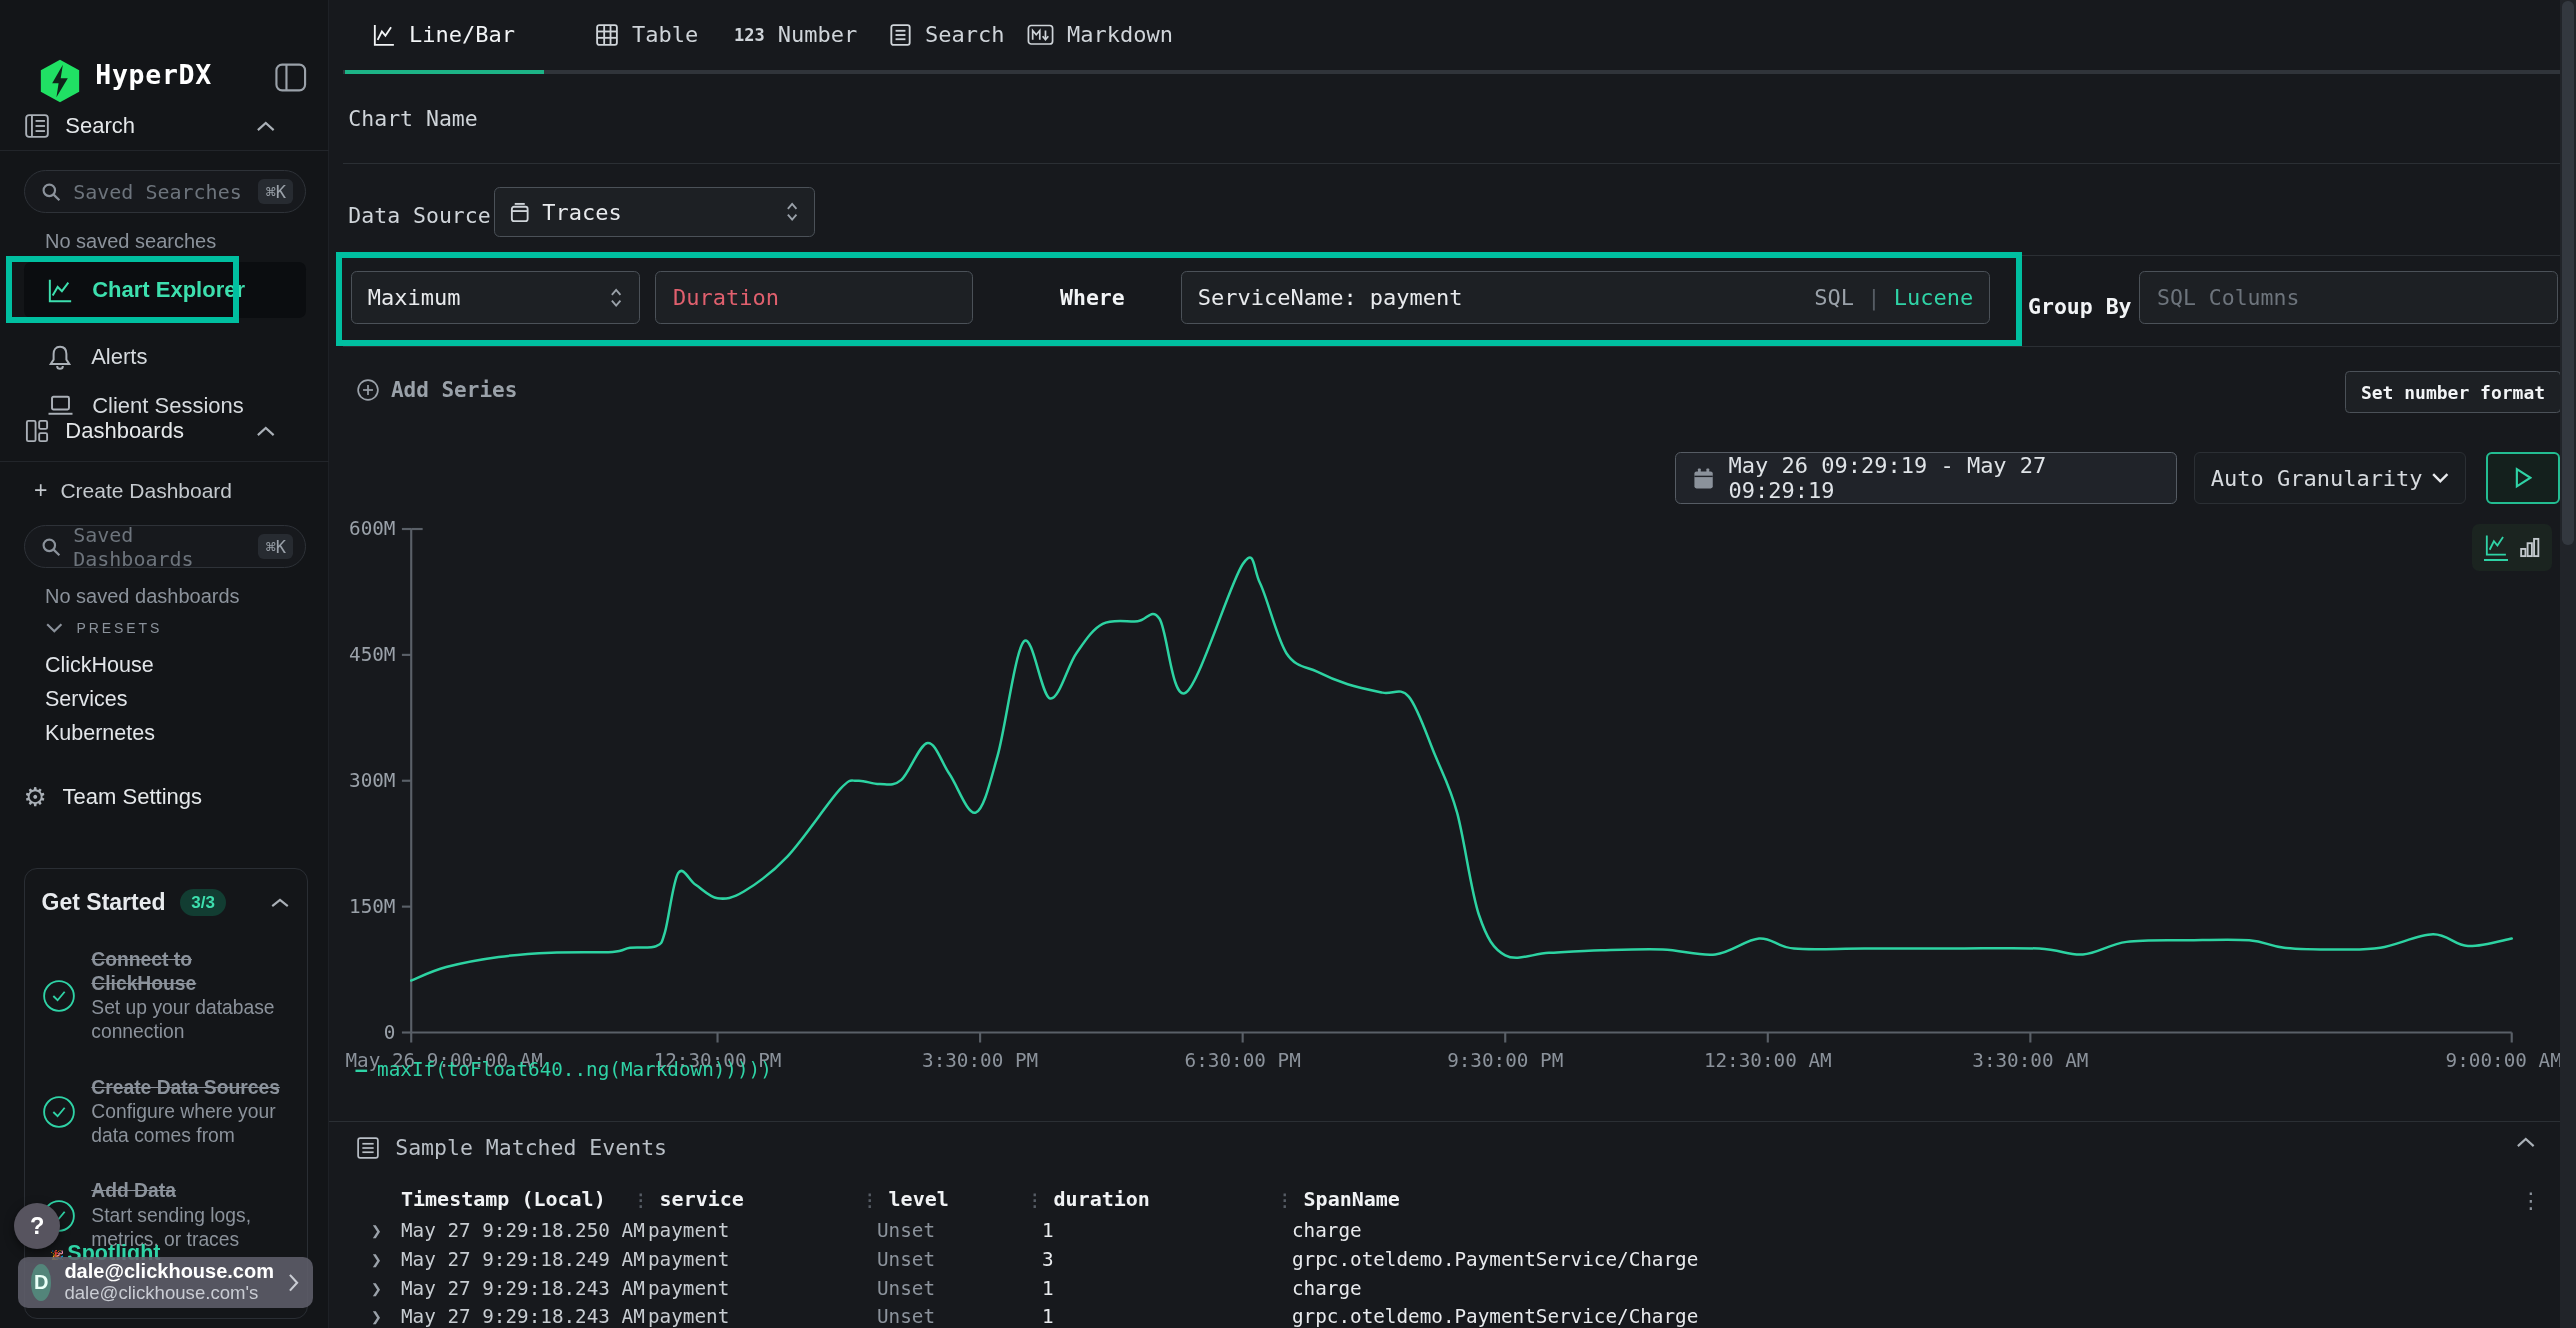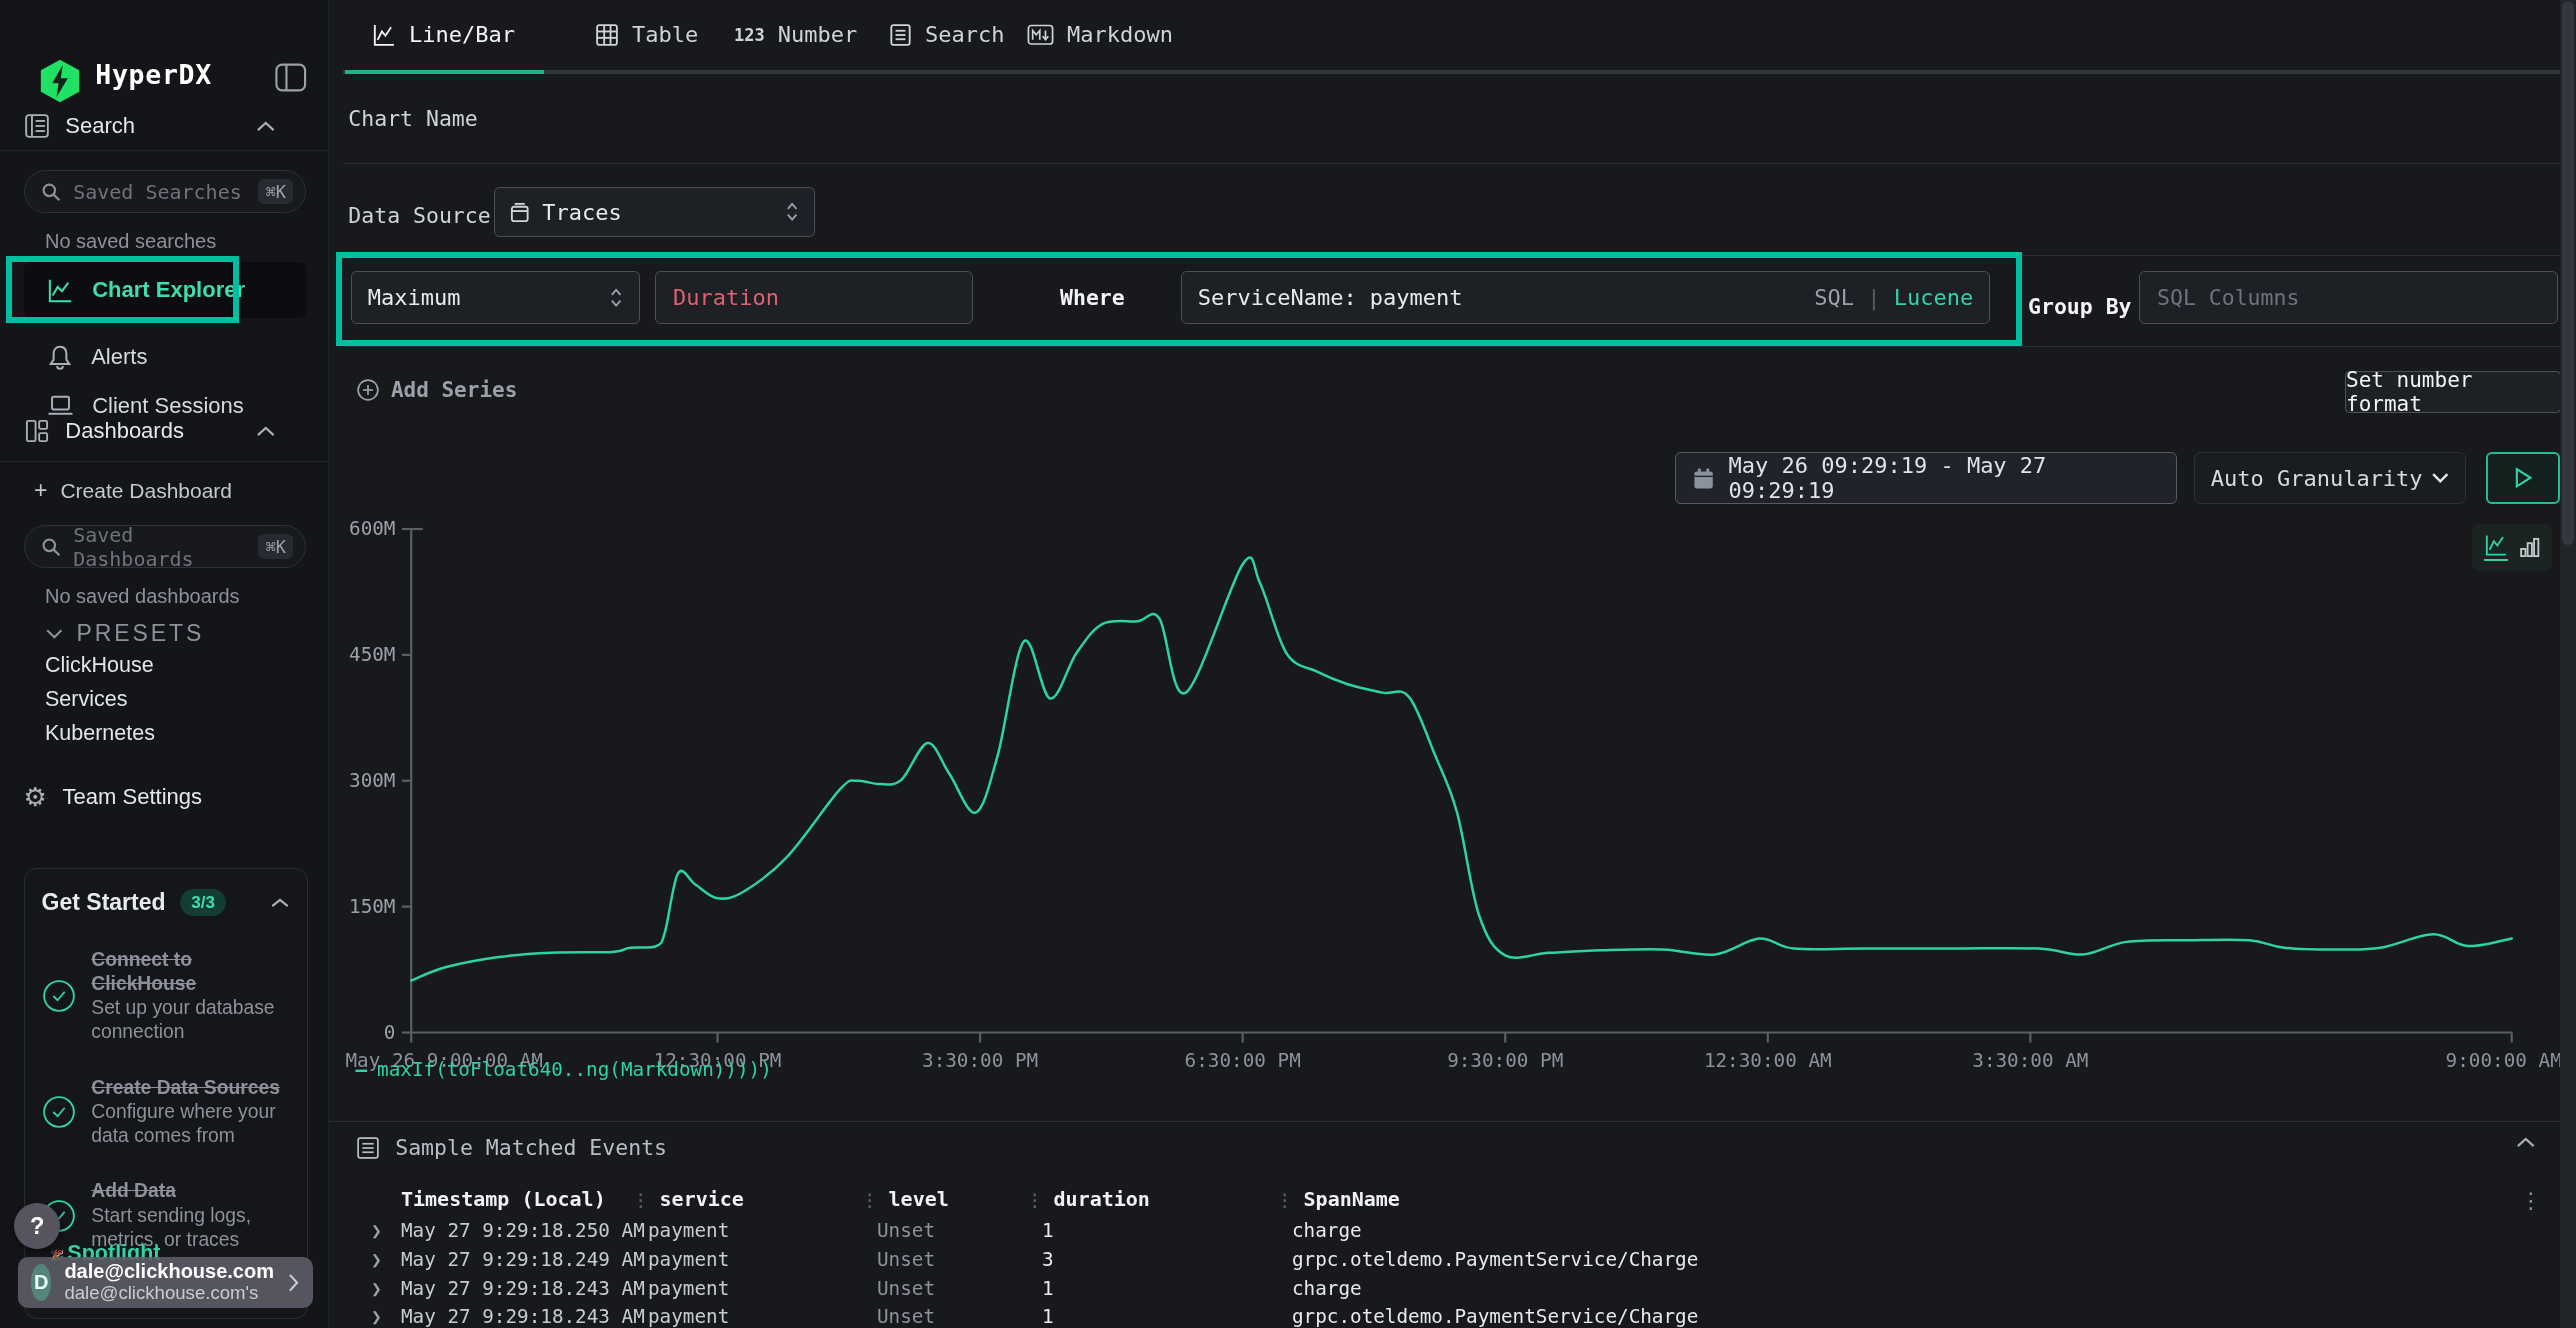--- a/index.html
+++ b/index.html
@@ -24,21 +24,21 @@
         border-radius:23px;display:flex;align-items:center;padding:0 11.4px 0 15.7px;gap:11.4px;}
   .pill .ph{color:#6d747c;font-size:20px;flex:1;}
   .kbd{background:#272b31;color:#9aa1a9;font-size:17px;border-radius:5.7px;padding:2.9px 7.2px;}
   .muted-line{position:absolute;left:45px;color:#8b929b;font-size:20px;}
   .nav-item{position:absolute;left:23.6px;width:282px;height:56px;display:flex;align-items:center;gap:18.6px;
             padding-left:23px;color:#d6dade;font-size:22px;border-radius:7.2px;cursor:pointer;}
   .nav-item .ni{color:#aab0b7;display:flex;}
   .nav-item.active{background:#0b0d10;color:#3ddfae;font-weight:bold;}
   .nav-item.active .ni{color:#3ddfae;}
   .preset-item{position:absolute;left:45px;color:#e2e5e9;font-size:21.5px;cursor:pointer;}
-  .presets-head{position:absolute;left:45px;display:flex;gap:13px;color:#8b929b;font-size:23px;letter-spacing:2.9px;align-items:center;cursor:pointer;}
+  .presets-head{position:absolute;left:45px;display:flex;gap:13px;color:#8b929b;font-size:14px;letter-spacing:2.9px;align-items:center;cursor:pointer;}
   
   #getstarted{position:absolute;left:23.6px;top:868px;width:284px;height:451px;border:1.4px solid #2a2e34;
               border-radius:13px;background:#141619;padding:20px 17px 0 17px;}
   .gs-head{display:flex;align-items:center;gap:14.3px;}
   .gs-title{font-weight:bold;font-size:23px;color:#e8ebee;}
   .gs-badge{background:#123d32;color:#3ddfae;font-weight:bold;font-size:17px;border-radius:715px;padding:3.6px 11.4px;}
   .gs-chev{margin-left:auto;color:#aab0b7;}
   .gs-item{display:flex;gap:15.7px;margin-top:31.5px;align-items:center;}
   .gs-check{flex:0 0 34px;}
   .gs-text{font-size:19.3px;color:#8b929b;line-height:1.25;}
@@ -66,21 +66,21 @@
   .tab .ti{color:#cfd4d9;display:flex;}
   .label-mono{font-family:"DejaVu Sans Mono","Liberation Mono",monospace;font-size:21.5px;color:#cfd4d9;}
   .input-box{background:#1d2024;border:1.4px solid #4b5158;border-radius:5.7px;display:flex;align-items:center;}
   .ph-mono{color:#6d747c;font-family:"DejaVu Sans Mono","Liberation Mono",monospace;font-size:21.5px;}
   .val-mono{color:#e8eaed;font-family:"DejaVu Sans Mono","Liberation Mono",monospace;font-size:22px;}
   .thin-line{position:absolute;background:#2b2f34;height:1.4px;}
   .updown{margin-left:auto;color:#9aa1a9;}
   .annotation{position:absolute;border:6.4px solid #00bfa0;z-index:60;pointer-events:none;}
   #btn-number-format{position:absolute;left:2016px;top:371px;width:216px;height:42px;background:#1d2024;
       border:1.4px solid #4b5158;border-radius:4.3px;display:flex;align-items:center;justify-content:center;
-      font-family:"DejaVu Sans Mono","Liberation Mono",monospace;font-weight:normal;font-size:21px;color:#f2f4f6;cursor:pointer;}
+      font-family:"DejaVu Sans Mono","Liberation Mono",monospace;font-weight:bold;font-size:18px;color:#f2f4f6;cursor:pointer;}
   #add-series{position:absolute;left:26.5px;top:378px;display:flex;align-items:center;gap:11.4px;color:#9aa1a9;
       font-family:"DejaVu Sans Mono","Liberation Mono",monospace;font-weight:bold;font-size:21px;cursor:pointer;}
   #date-range{position:absolute;left:1346px;top:452px;width:502px;height:52px;background:#202329;
       border:1.4px solid #565c64;border-radius:5.7px;display:flex;align-items:center;gap:14.3px;padding:0 17px;cursor:pointer;}
   #granularity{position:absolute;left:1865px;top:452px;width:272px;height:52px;background:#191c20;
       border:1.4px solid #2b2f34;border-radius:6px;display:flex;align-items:center;padding:0 15.7px;cursor:pointer;}
   #play-btn{position:absolute;left:2157px;top:452px;width:74px;height:52px;border:2.1px solid #23bd92;
       border-radius:5.7px;background:#14201d;display:flex;align-items:center;justify-content:center;cursor:pointer;}
   #chart-toggle{position:absolute;left:2143px;top:524px;width:80px;height:47px;background:#1b2420;
       border-radius:7.2px;display:flex;align-items:center;justify-content:space-evenly;cursor:pointer;}

